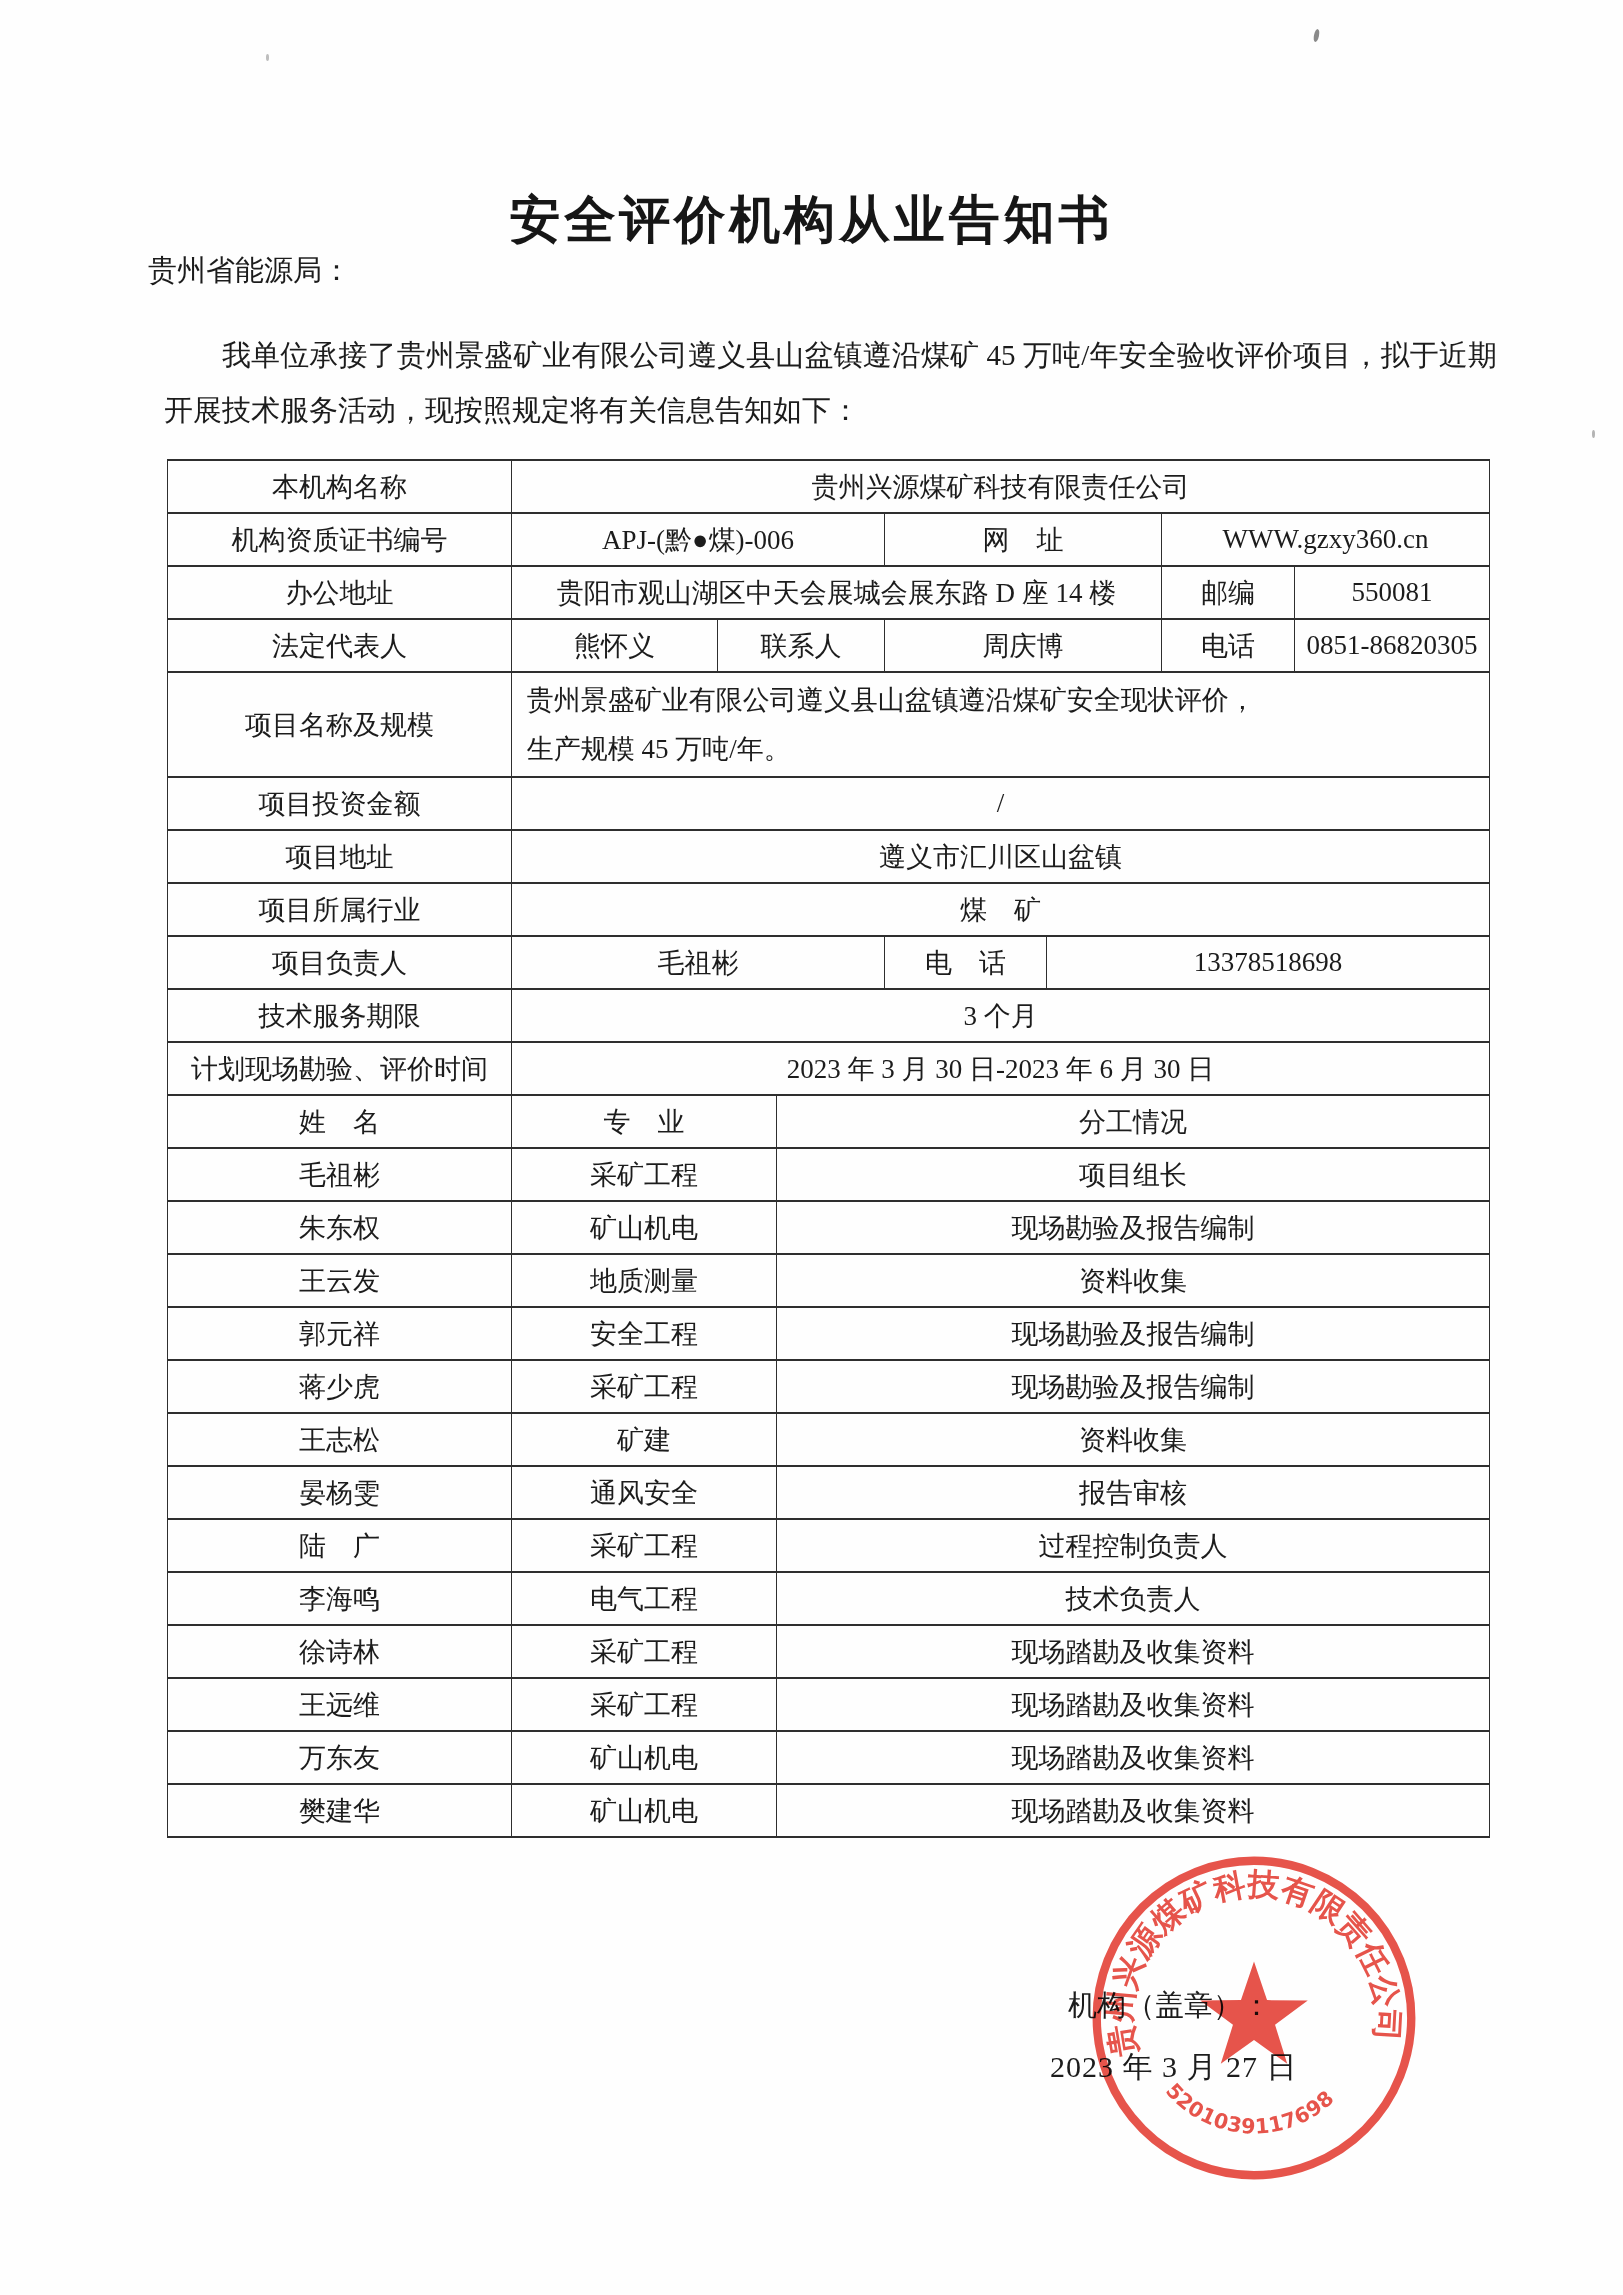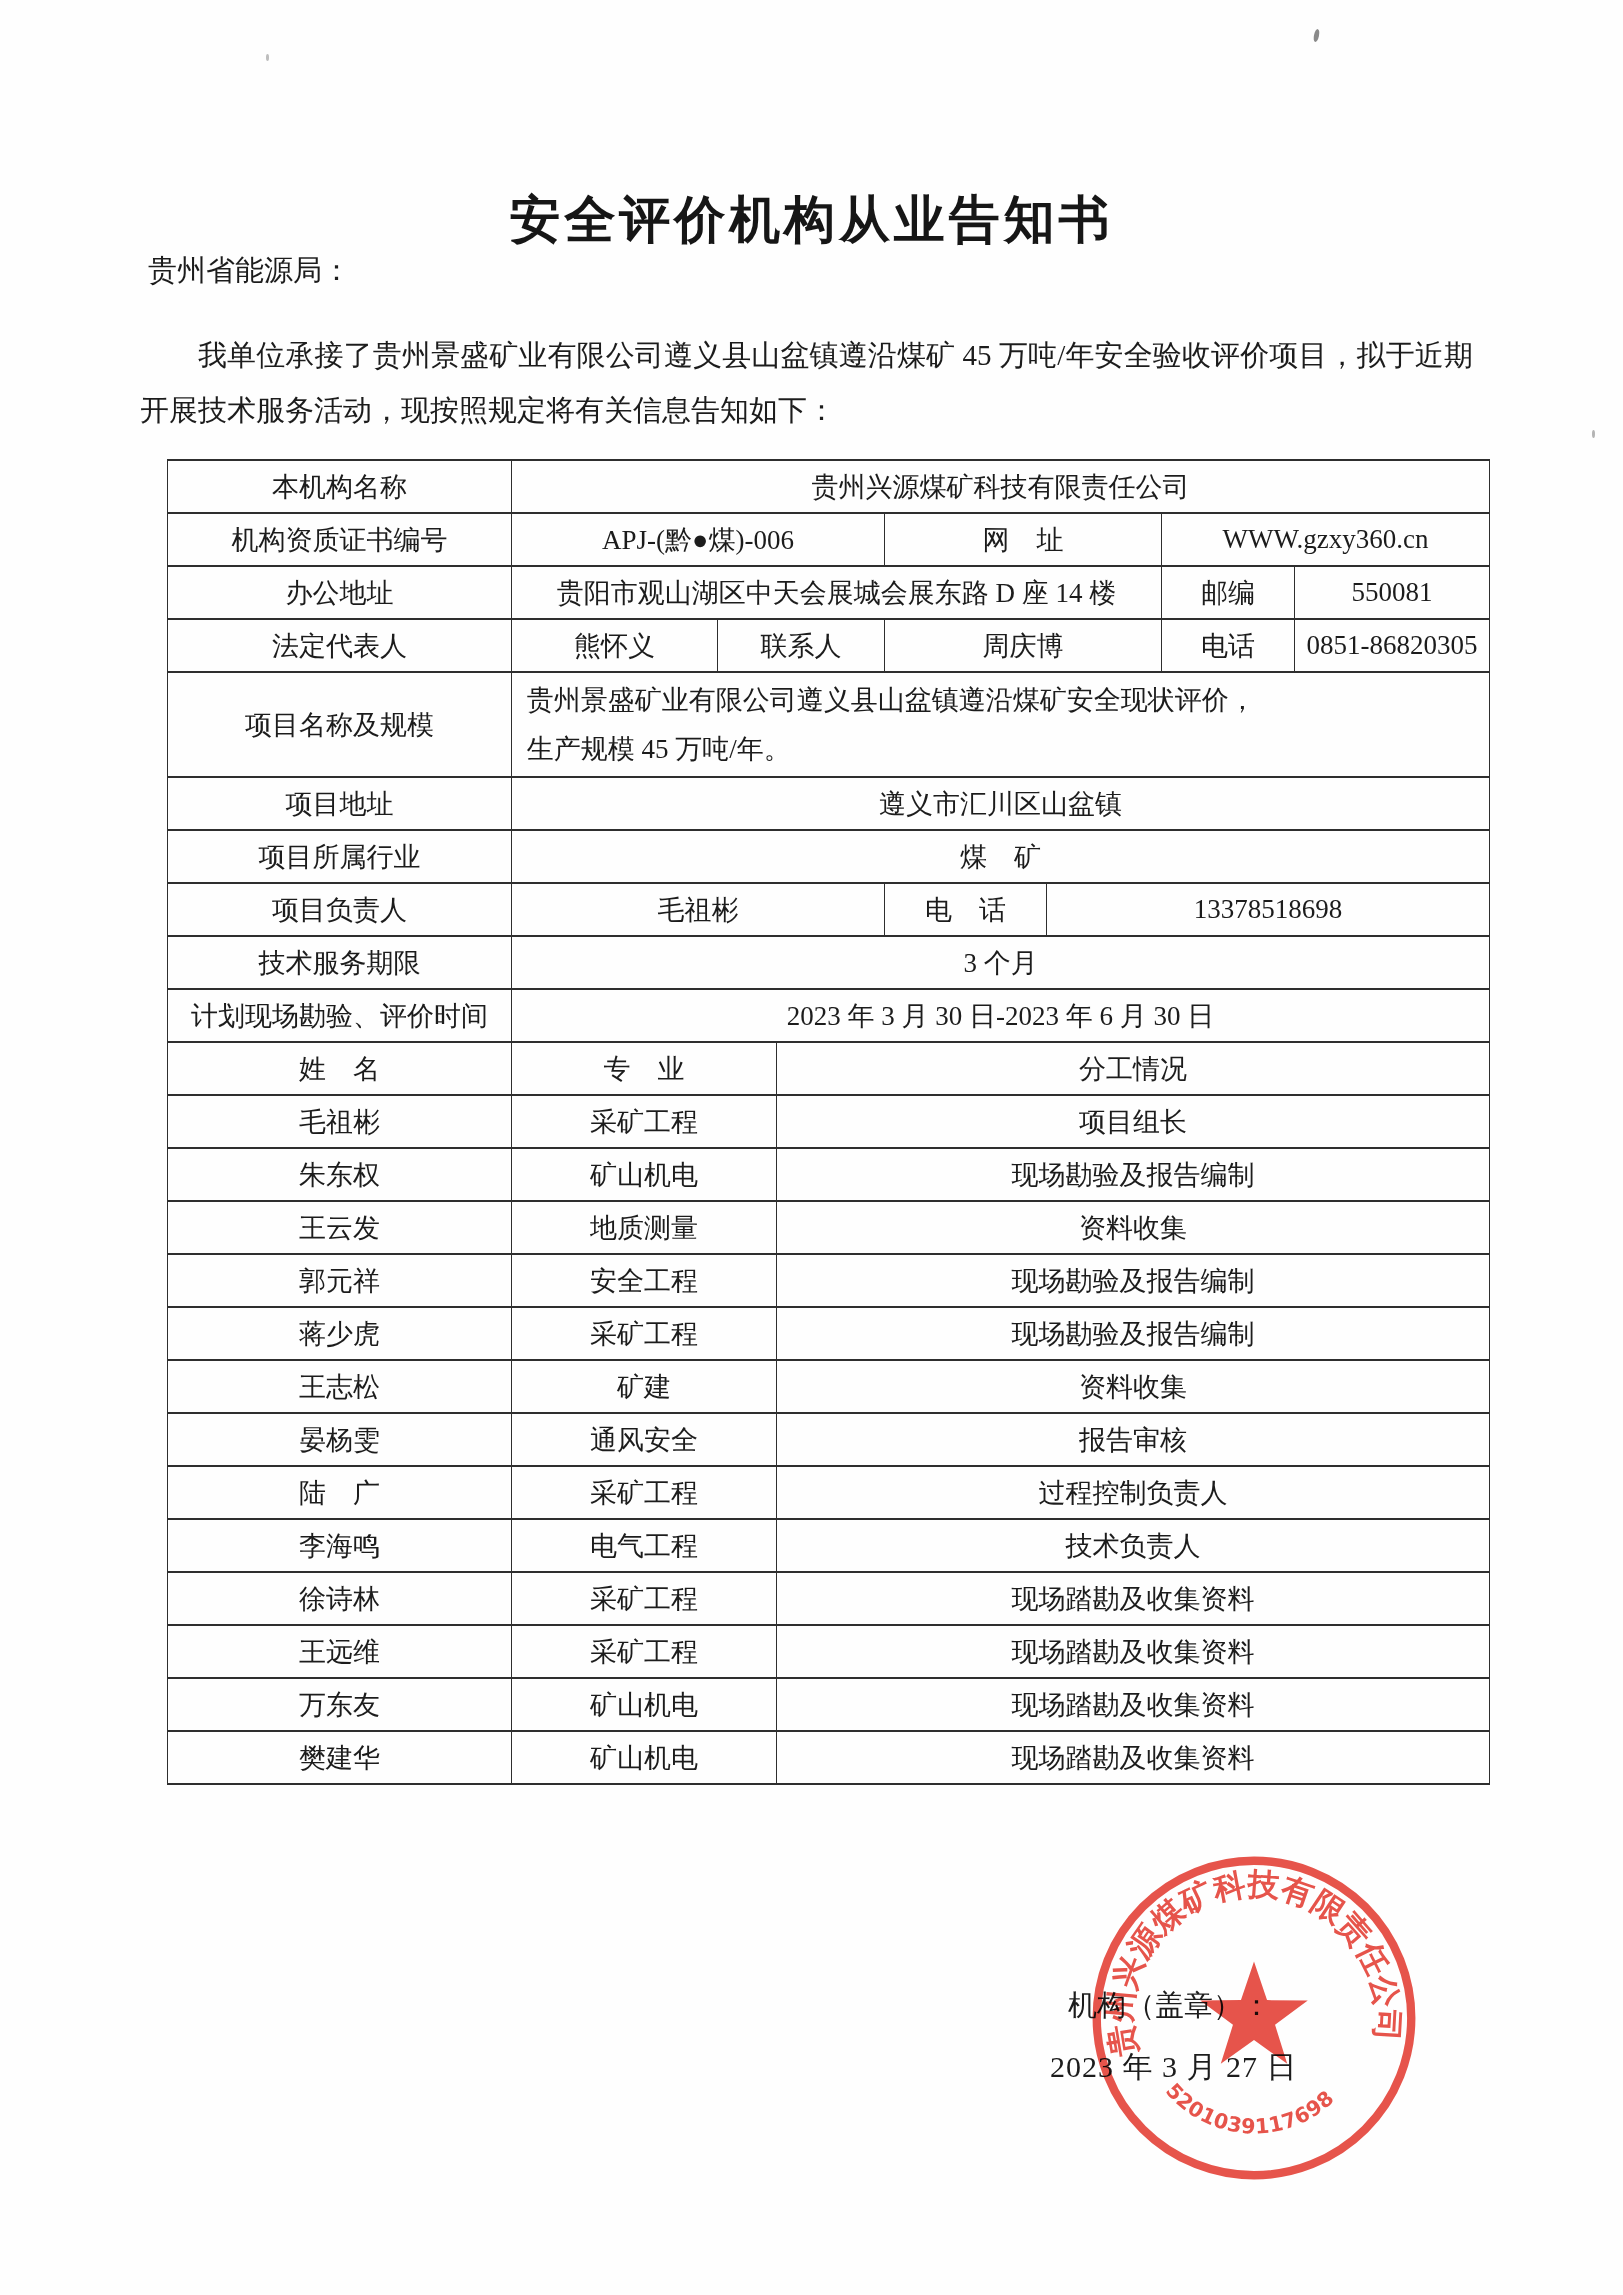--- a/index.html
+++ b/index.html
@@ -10,21 +10,21 @@
   }
   .doc-title {
     position:absolute; top:186px; left:0; width:1623px;
     text-align:center; font-size:51px; font-weight:bold; letter-spacing:3.9px;
     color:#161616;
   }
   .addressee {
     position:absolute; top:251px; left:148px; font-size:29px; color:#1c1c1c;
   }
   .intro {
-    position:absolute; top:328px; left:140px; width:1333px;
+    position:absolute; top:328px; left:164px; width:1333px;
     font-size:29px; line-height:55px; text-indent:58px; text-align:justify;
     color:#1c1c1c;
   }
   table.doc-table {
     position:absolute; top:459px; left:167px; width:1321px;
     border-collapse:collapse; table-layout:fixed;
   }
   .doc-table td {
     border:1.5px solid #2e2e2e; border-top-width:2.9px; border-bottom-width:2.9px;
     text-align:center; vertical-align:middle; padding:0;
@@ -103,20 +103,24 @@
         <td colspan="2">周庆博</td>
         <td>电话</td>
         <td>0851-86820305</td>
       </tr>
       <tr class="tall">
         <td>项目名称及规模</td>
         <td colspan="7" class="cell-left">
           <div>贵州景盛矿业有限公司遵义县山盆镇遵沿煤矿安全现状评价，</div>
           <div>生产规模 45 万吨/年。</div>
         </td>
+      </tr>
+      <tr>
+        <td>项目投资金额</td>
+        <td colspan="7">/</td>
       </tr>
       <tr>
         <td>项目地址</td>
         <td colspan="7">遵义市汇川区山盆镇</td>
       </tr>
       <tr>
         <td>项目所属行业</td>
         <td colspan="7">煤　矿</td>
       </tr>
       <tr>

